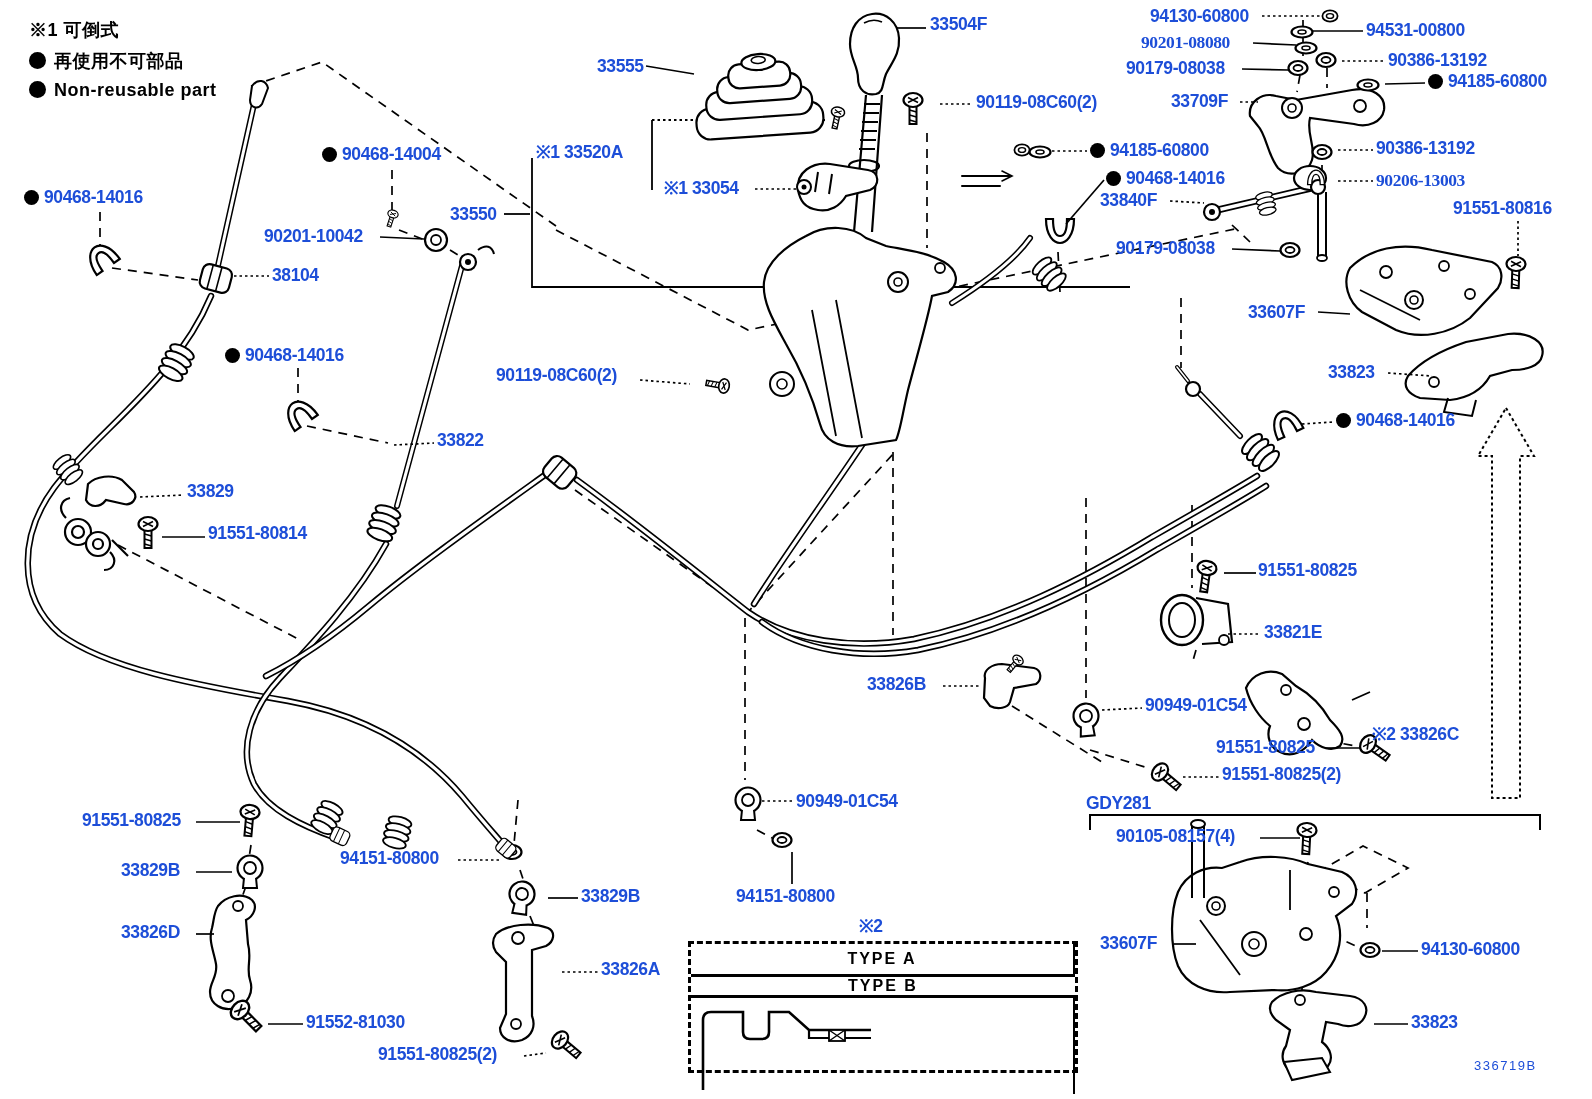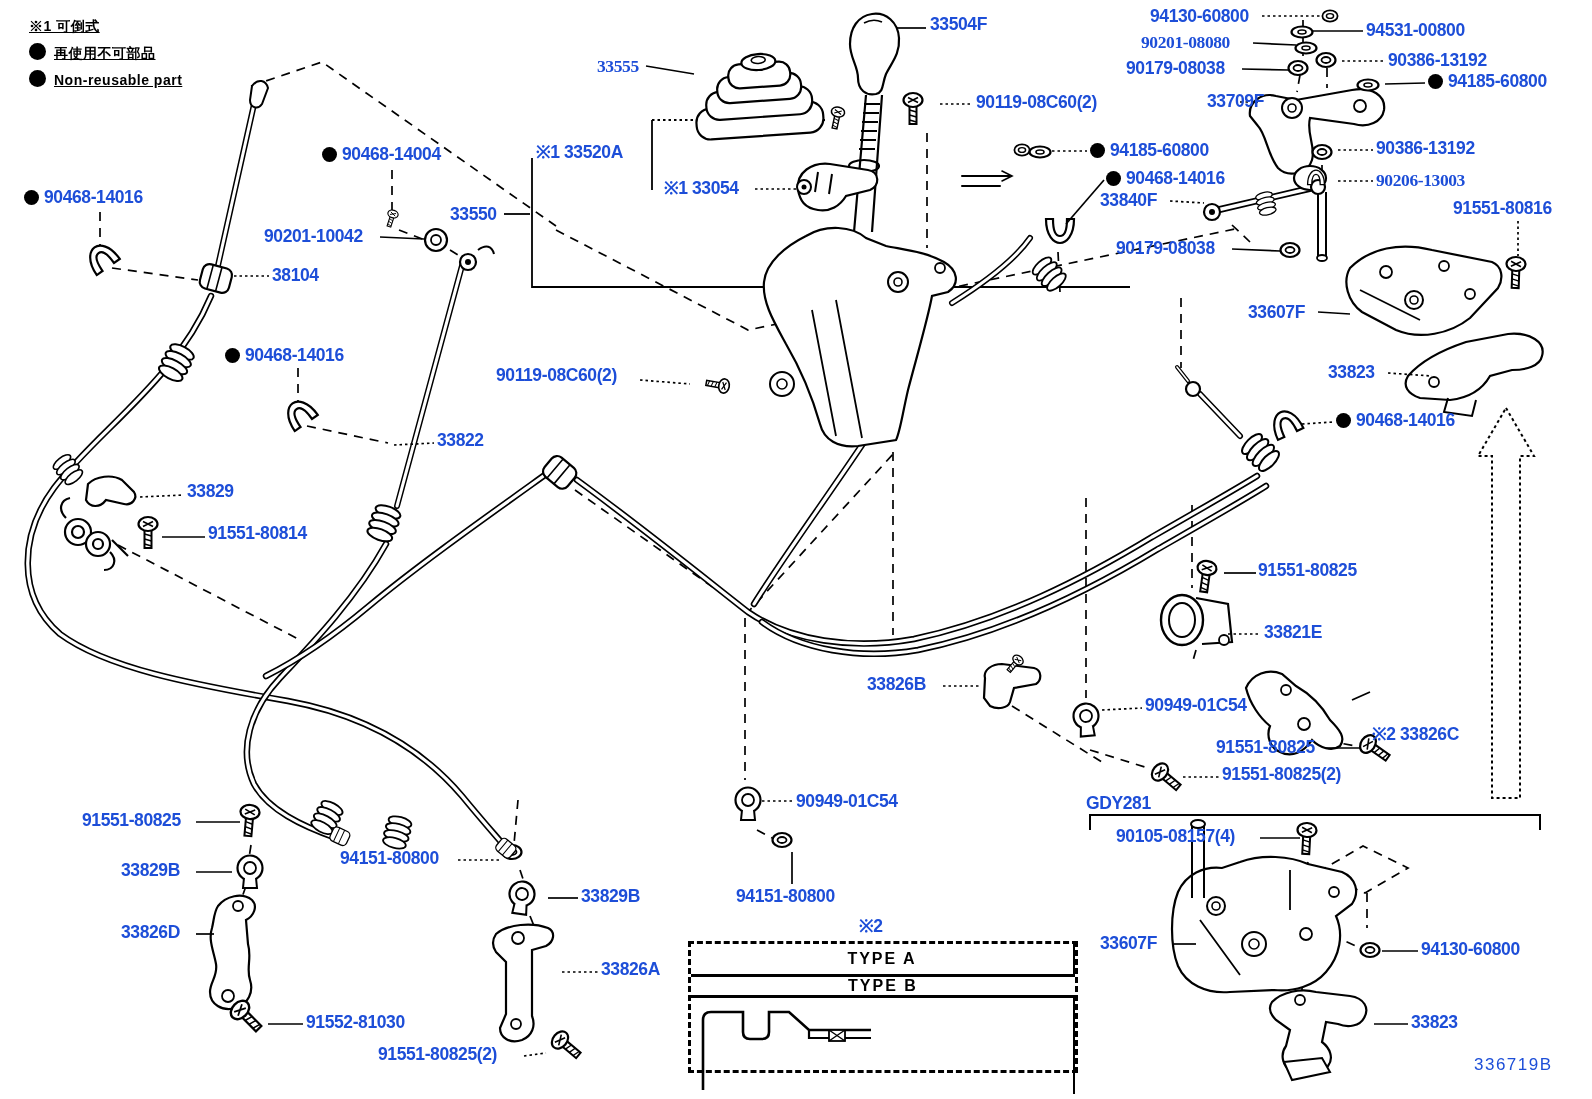--- a/index.html
+++ b/index.html
@@ -3,23 +3,23 @@
 <meta charset="utf-8">
 <style>
   html,body{margin:0;padding:0;background:#fff;}
   #stage{position:relative;width:1592px;height:1099px;background:#fff;overflow:hidden;
          font-family:"Liberation Sans",sans-serif;color:#000;}
   #art{position:absolute;left:0;top:0;}
   .plabel{position:absolute;white-space:nowrap;font-weight:bold;font-size:17.5px;
           letter-spacing:-0.4px;line-height:1;color:#1d4ed8;}
   .plabel .dot{display:inline-block;width:15px;height:15px;border-radius:50%;
                background:#000;margin-right:5px;vertical-align:-2px;}
-  .plabel.code .ptext{font-weight:normal;letter-spacing:1.5px;font-size:17px;}
+  .plabel.code .ptext{font-weight:normal;letter-spacing:1.5px;font-size:13px;}
   #legend{position:absolute;left:29px;top:18px;}
-  #legend .lrow{font-size:14px;font-weight:bold;margin-bottom:7px;letter-spacing:0.5px;text-decoration:underline;}
+  #legend .lrow{font-size:18px;font-weight:bold;margin-bottom:7px;letter-spacing:0.5px;}
   #legend .lrow .dot{display:inline-block;width:17px;height:17px;border-radius:50%;
                      background:#000;margin-right:8px;vertical-align:-2px;}
   
   #vtable{position:absolute;left:688px;top:941px;width:390px;height:132px;
           border:3px dashed #000;box-sizing:border-box;display:grid;
           grid-template-columns:1fr;grid-template-rows:33px 1fr;}
   #vtable .vcell{display:flex;align-items:center;justify-content:center;
                  font-size:16px;font-weight:bold;letter-spacing:2px;
                  border-bottom:3px solid #000;}
   #vtable .vcell.left{border-right:2.5px solid #000;}
@@ -371,41 +371,41 @@
   <div class="lrow">
     <span class="dot"></span><span>再使用不可部品</span>
   </div>
   <div class="lrow">
     <span class="dot"></span><span>Non-reusable part</span>
   </div>
 </div>
 
 <div id="labels">
       <div class="plabel" style="left: 930px; top: 16px;"><span class="ptext">33504F</span></div>
-      <div class="plabel" style="left: 597px; top: 58px; font-family: Liberation Serif, serif;"><span class="ptext">33555</span></div>
+      <div class="plabel" style="left: 597px; top: 58px;"><span class="ptext">33555</span></div>
       <div class="plabel" style="left: 976px; top: 94px;"><span class="ptext">90119-08C60(2)</span></div>
       <div class="plabel" style="left: 536px; top: 144px;"><span class="ptext">※1 33520A</span></div>
       <div class="plabel" style="left: 664px; top: 180px;"><span class="ptext">※1 33054</span></div>
       <div class="plabel" style="left: 450px; top: 206px;"><span class="ptext">33550</span></div>
       <div class="plabel" style="left: 322px; top: 146px;"><span class="dot"></span><span class="ptext">90468-14004</span></div>
       <div class="plabel" style="left: 24px; top: 189px;"><span class="dot"></span><span class="ptext">90468-14016</span></div>
       <div class="plabel" style="left: 264px; top: 228px;"><span class="ptext">90201-10042</span></div>
       <div class="plabel" style="left: 272px; top: 267px;"><span class="ptext">38104</span></div>
       <div class="plabel" style="left: 225px; top: 347px;"><span class="dot"></span><span class="ptext">90468-14016</span></div>
       <div class="plabel" style="left: 496px; top: 367px;"><span class="ptext">90119-08C60(2)</span></div>
       <div class="plabel" style="left: 437px; top: 432px;"><span class="ptext">33822</span></div>
       <div class="plabel" style="left: 187px; top: 483px;"><span class="ptext">33829</span></div>
       <div class="plabel" style="left: 208px; top: 525px;"><span class="ptext">91551-80814</span></div>
       <div class="plabel" style="left: 1150px; top: 8px;"><span class="ptext">94130-60800</span></div>
       <div class="plabel" style="left: 1366px; top: 22px;"><span class="ptext">94531-00800</span></div>
       <div class="plabel" style="left: 1141px; top: 34px; font-family: Liberation Serif, serif;"><span class="ptext">90201-08080</span></div>
       <div class="plabel" style="left: 1388px; top: 52px;"><span class="ptext">90386-13192</span></div>
       <div class="plabel" style="left: 1126px; top: 60px;"><span class="ptext">90179-08038</span></div>
       <div class="plabel" style="left: 1428px; top: 73px;"><span class="dot"></span><span class="ptext">94185-60800</span></div>
-      <div class="plabel" style="left: 1171px; top: 93px; margin-left: 36px;"><span class="ptext">33709F</span></div>
+      <div class="plabel" style="left: 1171px; top: 93px;"><span class="ptext">33709F</span></div>
       <div class="plabel" style="left: 1376px; top: 140px;"><span class="ptext">90386-13192</span></div>
       <div class="plabel" style="left: 1090px; top: 142px;"><span class="dot"></span><span class="ptext">94185-60800</span></div>
       <div class="plabel" style="left: 1106px; top: 170px;"><span class="dot"></span><span class="ptext">90468-14016</span></div>
       <div class="plabel" style="left: 1376px; top: 172px; font-family: Liberation Serif, serif;"><span class="ptext">90206-13003</span></div>
       <div class="plabel" style="left: 1100px; top: 192px;"><span class="ptext">33840F</span></div>
       <div class="plabel" style="left: 1453px; top: 200px;"><span class="ptext">91551-80816</span></div>
       <div class="plabel" style="left: 1116px; top: 240px;"><span class="ptext">90179-08038</span></div>
       <div class="plabel" style="left: 1248px; top: 304px;"><span class="ptext">33607F</span></div>
       <div class="plabel" style="left: 1328px; top: 364px;"><span class="ptext">33823</span></div>
       <div class="plabel" style="left: 1336px; top: 412px;"><span class="dot"></span><span class="ptext">90468-14016</span></div>

